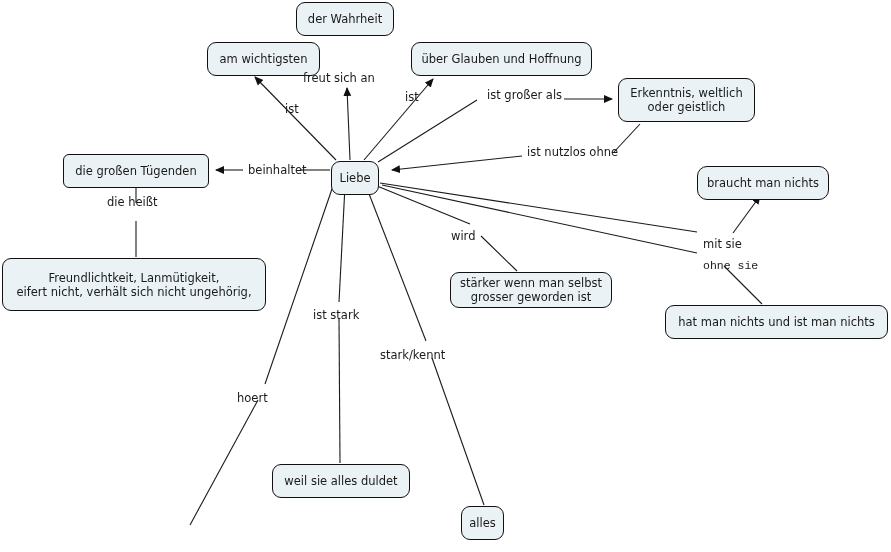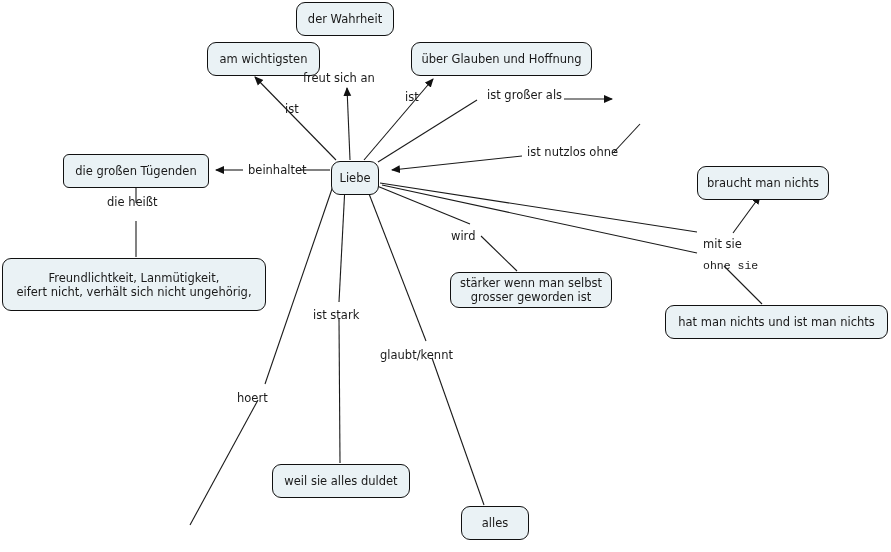--- a/index.html
+++ b/index.html
@@ -83,38 +83,40 @@
       <path d="M 258,400 L 190,525"></path>
     </g>
   </svg>
 
   <div class="node" style="left:296px;top:2px;width:98px;height:26px;">der Wahrheit</div>
 
   <div class="node" style="left:171px;top:42px;width:113px;height:26px;margin-left:36px;">am wichtigsten</div>
 
   <div class="node" style="left:411px;top:42px;width:181px;height:28px;">über Glauben und Hoffnung</div>
 
+  <div class="node" style="left:618px;top:78px;width:137px;height:44px;">Erkenntnis, weltlich
+oder geistlich</div>
 
   <div class="node" style="left:63px;top:154px;width:146px;height:26px;border-radius:6px;">die großen Tügenden</div>
 
   <div class="node" style="left:331px;top:161px;width:48px;height:24px;">Liebe</div>
 
-  <div class="node" style="left:697px;top:166px;width:132px;height:25px;">braucht man nichts</div>
+  <div class="node" style="left:697px;top:166px;width:132px;height:25px;border-radius:10px;">braucht man nichts</div>
 
   <div class="node" style="left:2px;top:258px;width:264px;height:53px;">Freundlichtkeit, Lanmütigkeit,
 eifert nicht, verhält sich nicht ungehörig,</div>
 
   <div class="node" style="left:450px;top:272px;width:162px;height:36px;">stärker wenn man selbst
 grosser geworden ist</div>
 
   <div class="node" style="left:665px;top:305px;width:223px;height:25px;">hat man nichts und ist man nichts</div>
 
   <div class="node" style="left:272px;top:464px;width:138px;height:25px;">weil sie alles duldet</div>
 
-  <div class="node" style="left:461px;top:506px;width:68px;height:25px;">alles</div>
+  <div class="node" style="left:461px;top:506px;width:43px;height:25px;">alles</div>
 
 
   <div class="edge-label" style="left:303px;top:72px;">freut sich an</div>
 
   <div class="edge-label" style="left:285px;top:103px;">ist</div>
 
   <div class="edge-label" style="left:405px;top:91px;">ist</div>
 
   <div class="edge-label" style="left:487px;top:89px;">ist großer als</div>
 
@@ -125,17 +127,17 @@
   <div class="edge-label" style="left:107px;top:196px;">die heißt</div>
 
   <div class="edge-label" style="left:451px;top:230px;">wird</div>
 
   <div class="edge-label" style="left:703px;top:238px;">mit sie</div>
 
   <div class="edge-label" style="left:703px;top:259px;font-family:Liberation Mono, monospace;">ohne sie</div>
 
   <div class="edge-label" style="left:313px;top:309px;">ist stark</div>
 
-  <div class="edge-label" style="left:380px;top:349px;">glaubt/kennt</div>
+  <div class="edge-label" style="left:380px;top:349px;">stark/kennt</div>
 
   <div class="edge-label" style="left:237px;top:392px;">hoert</div>
 
 </div>
 
 </body></html>

